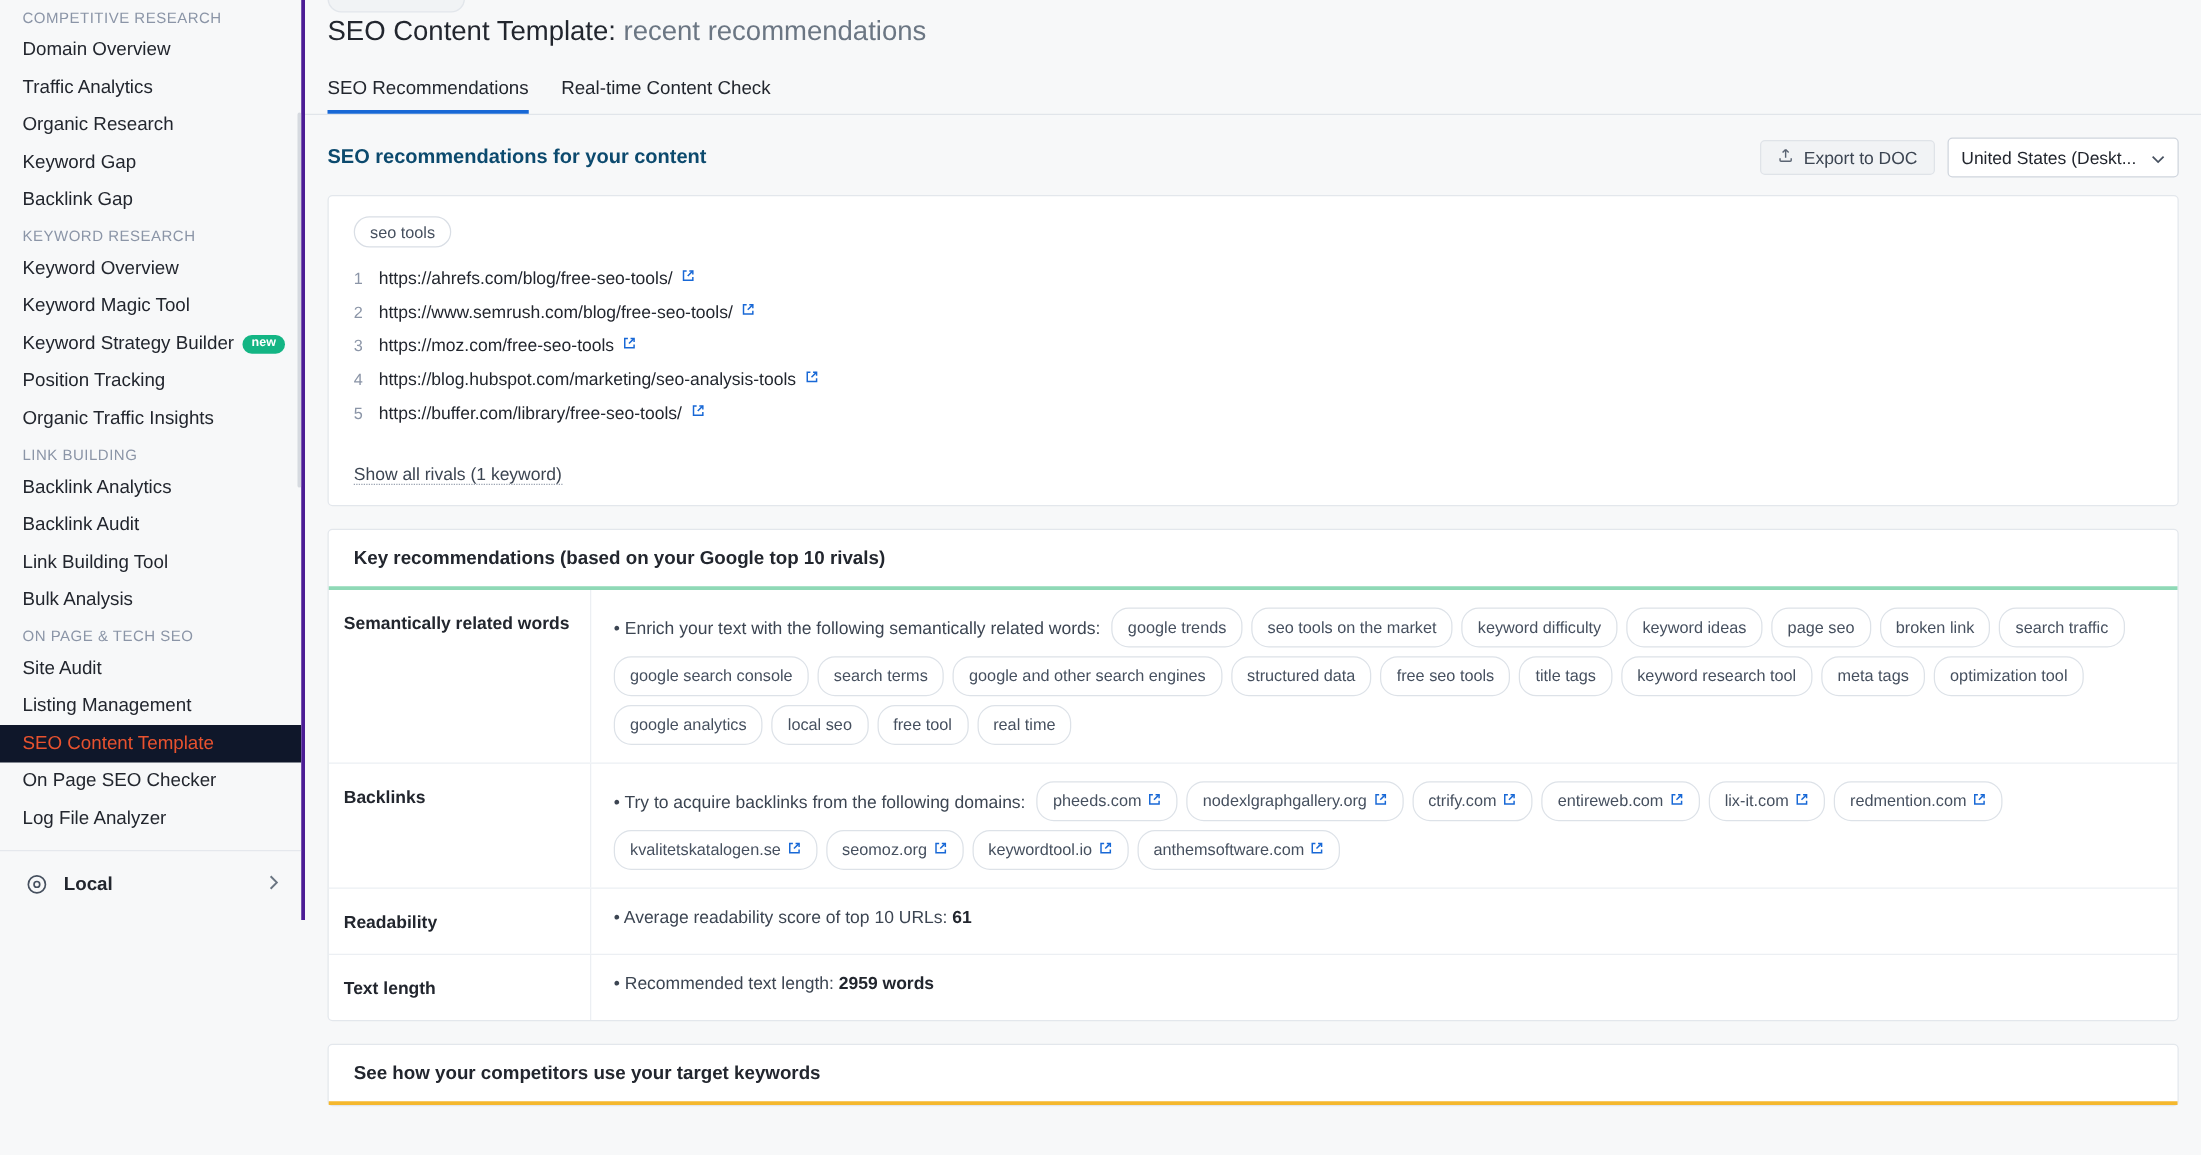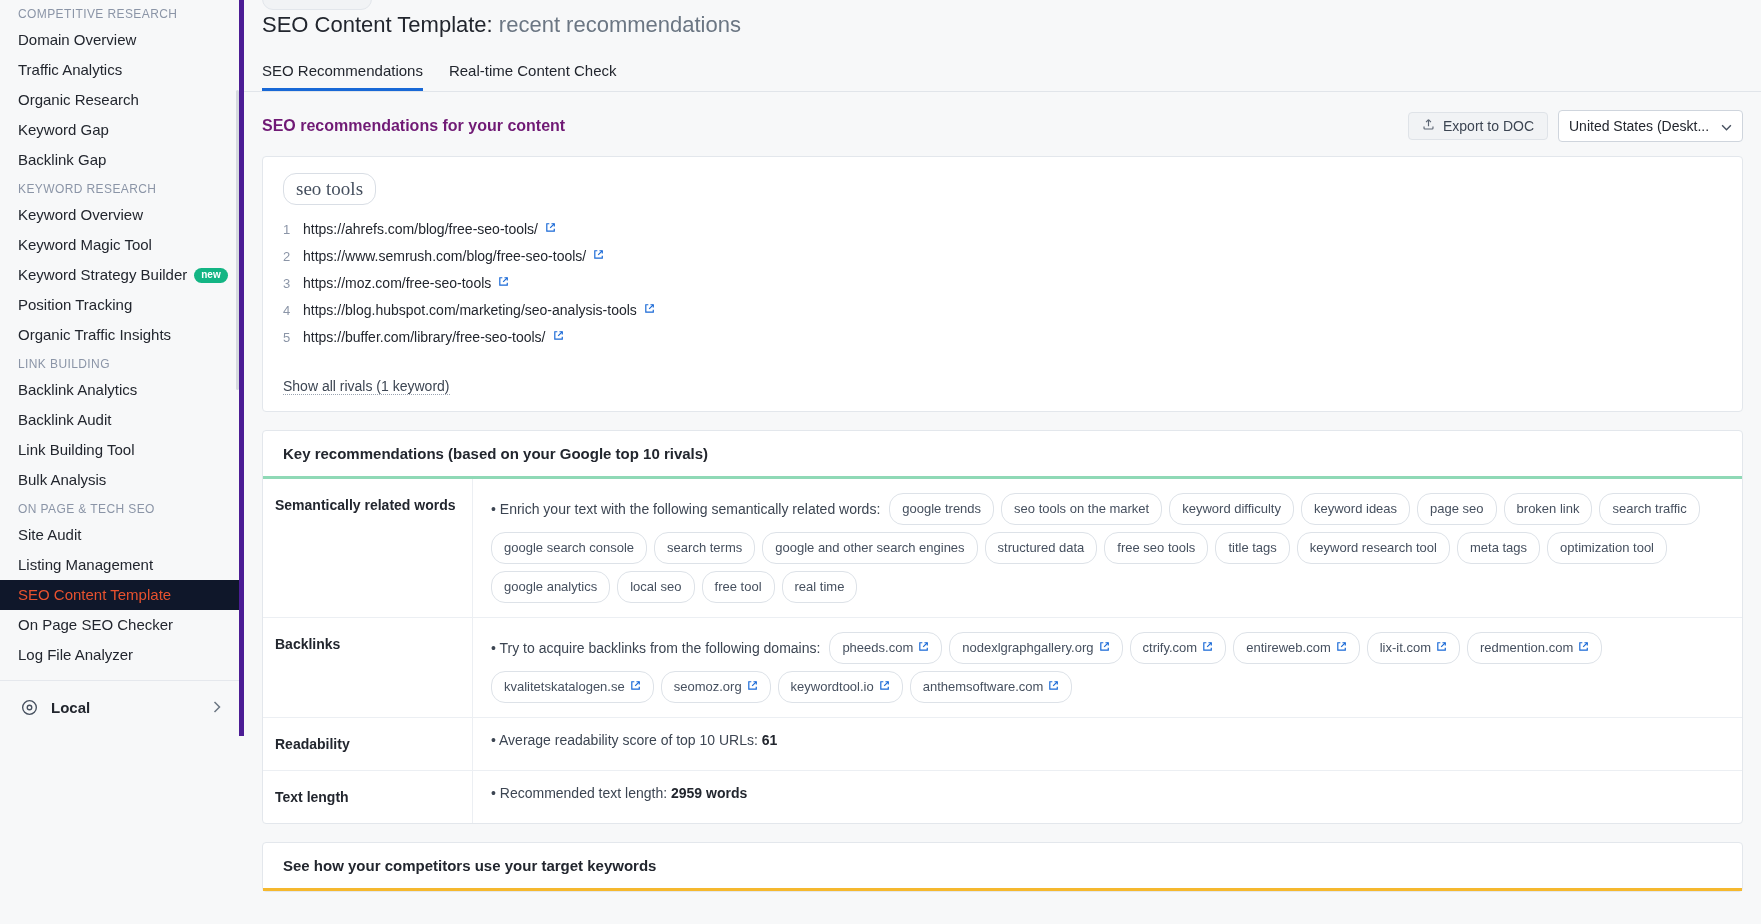--- a/index.html
+++ b/index.html
@@ -10,21 +10,21 @@
     color: #222b38;
     background: #f7f8f9;
     display: flex;
   }
 
   
   .sidebar {
     width: 244px;
     height: 736px;
     background: #f7f8f9;
-    border-right: 5px solid #4c1d95;
+    border-right: 3px solid #4c1d95;
     flex: 0 0 244px;
     overflow: hidden;
     position: relative;
   }
   .side-group-title {
     font-size: 12px;
     letter-spacing: .4px;
     color: #8b95a7;
     padding: 7px 18px 4px 18px;
     text-transform: uppercase;
@@ -111,21 +111,21 @@
     border-bottom: 3px solid transparent;
     cursor: pointer;
   }
   .tab.active { border-bottom-color: #1868d6; }
 
   .content { padding: 0 18px; background: #f7f8f9; }
   .toolbar {
     display: flex; align-items: center;
     padding: 18px 0 14px 0;
   }
-  .toolbar h2 { font-size: 16px; font-weight: bold; color:#701a75; }
+  .toolbar h2 { font-size: 16px; font-weight: bold; color:#0c4a6e; }
   .toolbar .spacer { flex: 1; }
   .btn {
     display: inline-flex; align-items: center; gap: 8px;
     background: #f1f3f5;
     border: 1px solid #dfe3e8;
     border-radius: 4px;
     padding: 6px 13px;
     font-size: 14px;
     color: #3c4552;
     cursor: pointer;
@@ -161,24 +161,23 @@
   }
   .card-head.green { border-bottom: 3px solid #8fd9b6; }
   .card-head.amber { border-bottom: 3px solid #f5b82e; }
 
   .rivals-body { padding: 16px 20px 8px 20px; position: relative; }
   .kw-chip {
     display: inline-block;
     border: 1px solid #d9dee5;
     border-radius: 13px;
     padding: 4px 12px;
-    font-size: 19px;
+    font-size: 13px;
     color: #46505f;
     background: #fff;
-    font-family: Liberation Serif, serif;
   }
   .rival-list { margin-top: 14px; }
   .rival-row {
     display: flex; align-items: center;
     font-size: 14px; line-height: 21px;
     margin-bottom: 6px;
   }
   .rival-num { width: 20px; color: #8b95a7; font-size: 13px; }
   .rival-url { color: #22262e; }
   .ext {

